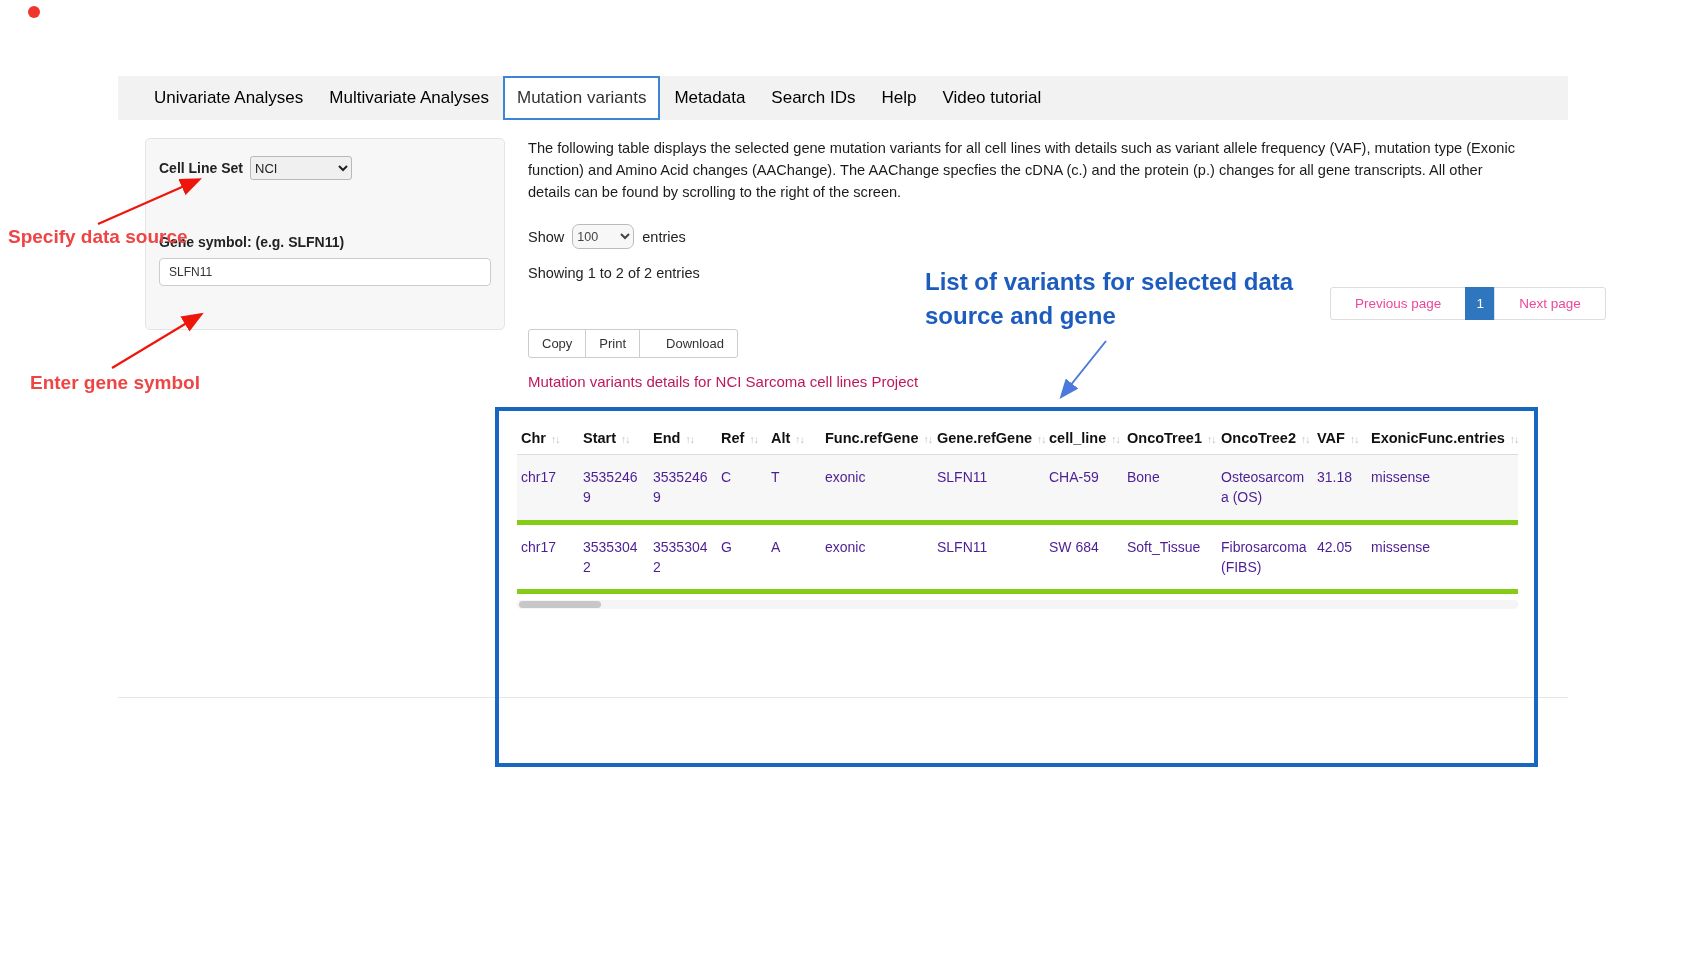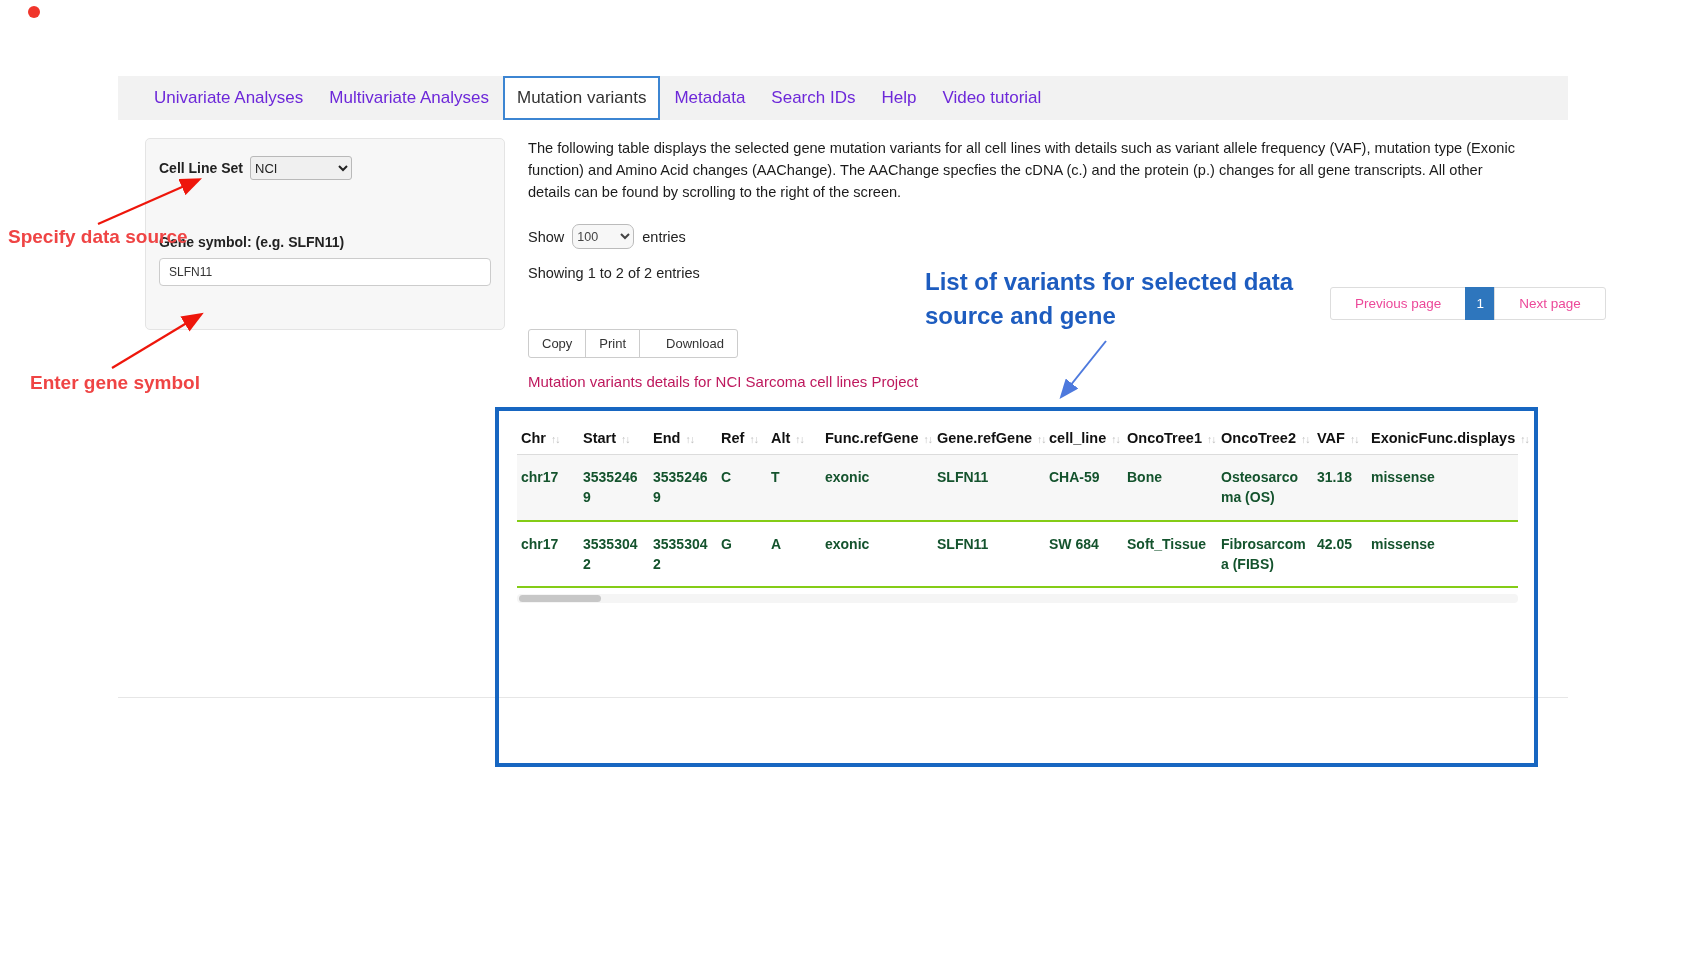--- a/index.html
+++ b/index.html
@@ -6,21 +6,21 @@
   html,body { width:1700px; height:956px; background:#ffffff;
     font-family:"Liberation Sans", sans-serif; position:relative; overflow:hidden; }
 
   .window-dot { position:absolute; left:28px; top:6px; width:12px; height:12px;
     border-radius:50%; background:#f0352b; }
 
   
   .topnav { position:absolute; left:118px; top:76px; width:1450px; height:44px;
     background:#f2f2f2; display:flex; align-items:stretch; padding-left:24px; }
   .tab { display:flex; align-items:center; padding:0 12px; margin-right:2px;
-    font-size:17px; color:#6d28d9; cursor:pointer; white-space:nowrap; text-decoration:none; }
+    font-size:17px; color:#000000; cursor:pointer; white-space:nowrap; text-decoration:none; }
   .tab.active { background:#ffffff; border:2px solid #3c85d2; color:#333; }
 
   
   .panel { position:absolute; left:145px; top:138px; width:360px; height:192px;
     background:#f7f7f7; border:1px solid #e4e4e4; border-radius:5px; padding:17px 13px; }
   .panel .row1 { display:flex; align-items:center; gap:7px; }
   .panel .lbl { font-size:14px; font-weight:bold; color:#222; }
   .panel select { height:24px; font-size:13px; width:102px; background:#f0f0f0;
     border:1px solid #b9b9b9; border-radius:3px; color:#222; }
   .gene-label { display:block; margin-top:54px; font-size:14px; font-weight:bold; color:#222; }
@@ -73,23 +73,23 @@
     padding:9px 4px 8px 4px; white-space:nowrap; border-bottom:1px solid #dcdcdc;
     cursor:pointer; background:#fff; }
   .sort-icon { font-size:10.5px; color:#c4c4c4; margin-left:5px; letter-spacing:-1px; }
   .variants .filter-cell { padding:7px 10px 9px 2px; border-bottom:1px solid #e3e3e3; background:#fff; }
   .filter { height:24px; font-size:12.5px; font-family:"Liberation Sans", sans-serif; }
   input.filter { width:calc(100% - 10px); border:1px solid #ddd; border-radius:2px;
     background:#fff; padding:0 6px; color:#555; }
   input.filter::placeholder { color:#999; }
   div.filter { width:calc(100% - 8px); background:#e9e9e9; border:1px solid #e0e0e0;
     border-radius:2px; color:#777; line-height:22px; padding:0 7px; overflow:hidden; }
-  .variants td.cell { font-size:14px; color:#14532d; padding:12px 6px 12px 4px;
-    vertical-align:top; border-bottom:2px solid #84cc16; line-height:1.45;
-    overflow-wrap:break-word;font-weight:bold; }
+  .variants td.cell { font-size:14px; color:#4c1d95; padding:12px 6px 12px 4px;
+    vertical-align:top; border-bottom:5px solid #84cc16; line-height:1.45;
+    overflow-wrap:break-word; }
   .variants tbody tr:nth-child(odd) td.cell { background:#f7f7f7; }
 
   .hscroll { margin-top:6px; width:1001px; height:9px; background:#f5f5f5;
     border-radius:4px; position:relative; cursor:pointer; }
   .hscroll .thumb { position:absolute; left:2px; top:1px; width:82px; height:7px;
     background:#c7c7c7; border-radius:4px; }
 
   
   .arrows { position:absolute; left:0; top:0; z-index:10; pointer-events:none; }
 </style>
@@ -173,21 +173,21 @@
           <th><span>Start</span><span class="sort-icon">↑↓</span></th>
           <th><span>End</span><span class="sort-icon">↑↓</span></th>
           <th><span>Ref</span><span class="sort-icon">↑↓</span></th>
           <th><span>Alt</span><span class="sort-icon">↑↓</span></th>
           <th><span>Func.refGene</span><span class="sort-icon">↑↓</span></th>
           <th><span>Gene.refGene</span><span class="sort-icon">↑↓</span></th>
           <th><span>cell_line</span><span class="sort-icon">↑↓</span></th>
           <th><span>OncoTree1</span><span class="sort-icon">↑↓</span></th>
           <th><span>OncoTree2</span><span class="sort-icon">↑↓</span></th>
           <th><span>VAF</span><span class="sort-icon">↑↓</span></th>
-          <th><span>ExonicFunc.displays</span><span class="sort-icon">↑↓</span></th>
+          <th><span>ExonicFunc.entries</span><span class="sort-icon">↑↓</span></th>
         </tr>
     </thead>
     <tbody id="table-body">
         <tr>
           <td class="cell">chr17</td>
           <td class="cell">35352469</td>
           <td class="cell">35352469</td>
           <td class="cell">C</td>
           <td class="cell">T</td>
           <td class="cell">exonic</td>

